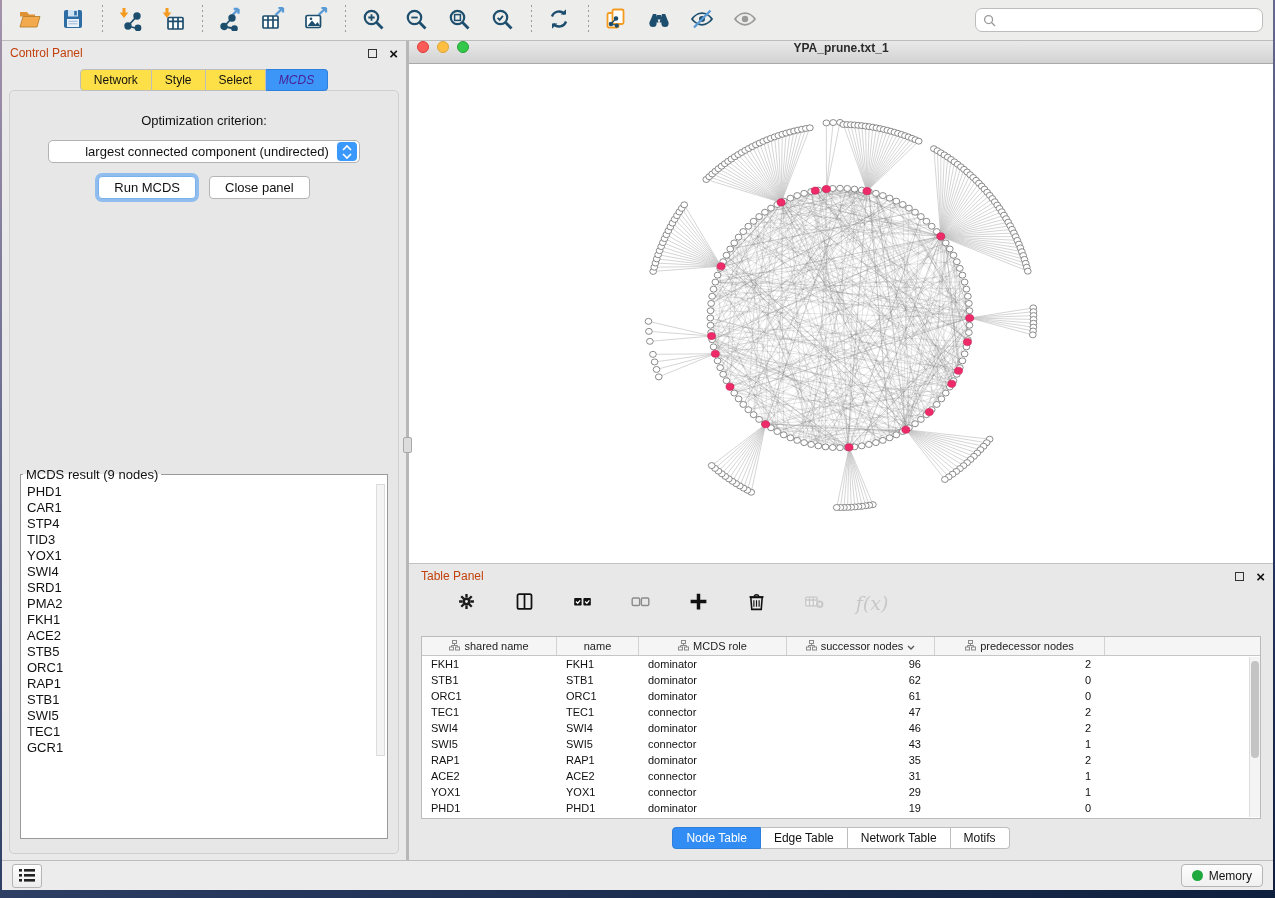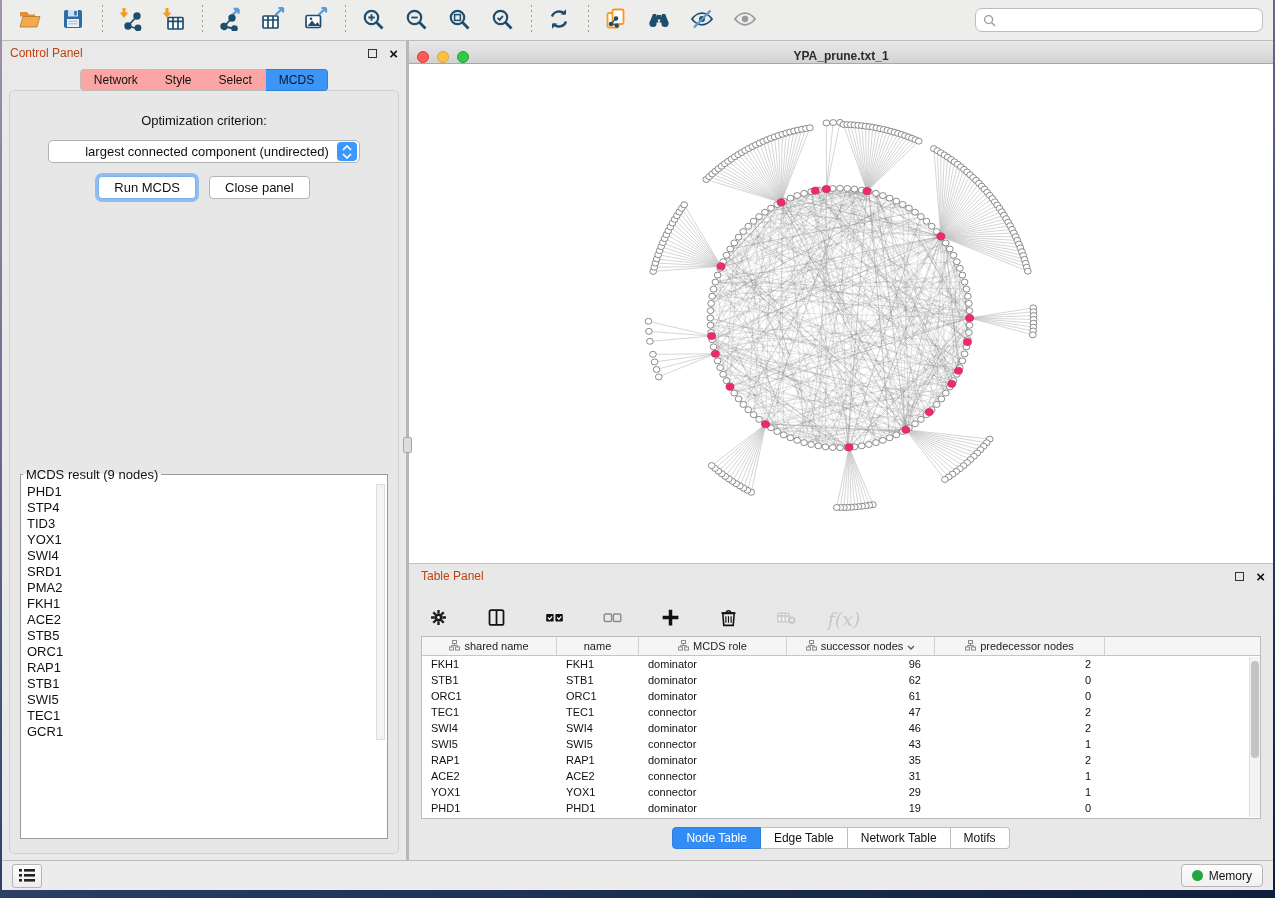--- a/index.html
+++ b/index.html
@@ -40,26 +40,26 @@
   .cpanel { width:404px; flex:0 0 auto; background:#e9e9e9; display:flex; flex-direction:column; }
   .panel-head {
     height:24px; display:flex; align-items:center; padding:0 8px; flex:0 0 auto;
   }
   .panel-title { font-size:12px; color:#c2410c; }
   .panel-head .spacer { flex:1; }
   .float-box { width:9px; height:9px; border:1.4px solid #333; display:inline-block; margin-right:12px; }
   .close-x { font-size:15px; font-weight:bold; color:#111; line-height:9px; }
   .cp-tabs { display:flex; justify-content:center; margin-top:4px; z-index:2; flex:0 0 auto; }
   .cp-tab {
-    font-size:12px; padding:3px 13px; background:#fca5a5; border:1px solid #bdbdbd; border-left-width:0;
+    font-size:12px; padding:3px 13px; background:#fde047; border:1px solid #bdbdbd; border-left-width:0;
     color:#111; cursor:pointer;
   }
   .cp-tab:first-child { border-left-width:1px; border-radius:4px 0 0 4px; }
   .cp-tab:last-child { border-radius:0 4px 4px 0; }
-  .cp-tab.active { background:#3b96f7; border-color:#2f80dd; color:#0f172a; }
+  .cp-tab.active { background:#3b96f7; border-color:#2f80dd; color:#4c1d95;font-style:italic; }
   .cp-body {
     flex:1; margin:-1px 7px 6px 7px; background:#e7e7e7; border:1px solid #cfcfcf; border-radius:5px;
     display:flex; flex-direction:column; min-height:0;
   }
   .opt-label { text-align:center; font-size:13px; color:#111; margin-top:22px; }
   .opt-row { display:flex; justify-content:center; margin-top:12px; }
   .select {
     width:312px; height:23px; background:#fff; border:1px solid #b2b2b2; border-radius:5px;
     display:flex; align-items:center; cursor:pointer; position:relative;padding-left:22px;
   }
@@ -88,35 +88,35 @@
   
   .vsplit { width:3px; background:#b7b7b7; position:relative; flex:0 0 auto; cursor:col-resize; }
   .vsplit .grip {
     position:absolute; top:396px; left:-3px; width:9px; height:16px;
     background:#dcdcdc; border:1px solid #a8a8a8; border-radius:2px;
   }
   
   .rightcol { flex:1; display:flex; flex-direction:column; min-width:0; }
   .net-title {
     height:23px; background:linear-gradient(#e9e9e9,#d2d2d2); border-bottom:1px solid #a9a9a9;
-    display:flex; align-items:flex-end; position:relative; flex:0 0 auto;
+    display:flex; align-items:flex-start; position:relative; flex:0 0 auto;
   }
   .lights { display:flex; gap:8px; margin-left:8px; }
   .light { width:12px; height:12px; border-radius:50%; }
   .light.red { background:#fc5b57; border:1px solid #dd3b35; }
   .light.yellow { background:#fdbe41; border:1px solid #dda63a; }
   .light.green { background:#34c84a; border:1px solid #24a434; }
   .net-title-text {
     position:absolute; left:0; right:0; text-align:center; font-size:12px; font-weight:bold; color:#2b2b2b;
   }
   .net-canvas { flex:0 0 auto; height:499px; background:#ffffff; }
   .net-canvas svg { display:block; }
   
   .tpanel { flex:1; background:#e8e8e8; border-top:1px solid #c2c2c2; display:flex; flex-direction:column; min-height:0; }
-  .tp-toolbar { height:46px; display:flex; align-items:flex-end; padding:0 14px; gap:28px; flex:0 0 auto; }
+  .tp-toolbar { height:46px; display:flex; align-items:flex-start; padding:0 14px; gap:28px; flex:0 0 auto;margin-left:28px; }
   .tp-btn { width:30px; height:30px; border:none; background:transparent; display:flex; align-items:center; justify-content:center; cursor:pointer; }
   .tp-btn svg { width:21px; height:21px; }
   .tp-btn.disabled { opacity:.42; cursor:default; }
   .fx-label { font-family:"DejaVu Serif", serif; font-style:italic; font-size:19px; color:#9a9a9a; }
   .tp-table {
     margin:2px 12px 6px 12px; height:183px; background:#fff; border:1px solid #bbb;
     position:relative; overflow:hidden; flex:0 0 auto;
   }
   .thead { display:flex; height:19px; background:#f5f5f5; border-bottom:1px solid #c6c6c6; }
   .th {
@@ -338,20 +338,21 @@
         </div>
         <div class="btn-row">
           <button class="btn focus">Run MCDS</button>
           <button class="btn">Close panel</button>
         </div>
         <div class="cp-fill"></div>
         <fieldset class="mcds">
           <legend>MCDS result (9 nodes)</legend>
           <div class="mcds-list" id="mcds-list">
               <div>PHD1</div>
+              <div>CAR1</div>
               <div>STP4</div>
               <div>TID3</div>
               <div>YOX1</div>
               <div>SWI4</div>
               <div>SRD1</div>
               <div>PMA2</div>
               <div>FKH1</div>
               <div>ACE2</div>
               <div>STB5</div>
               <div>ORC1</div>

